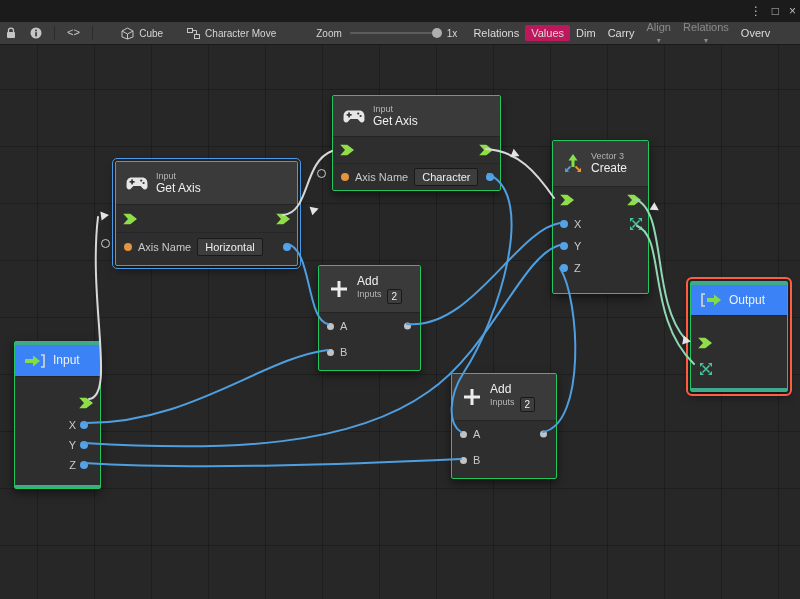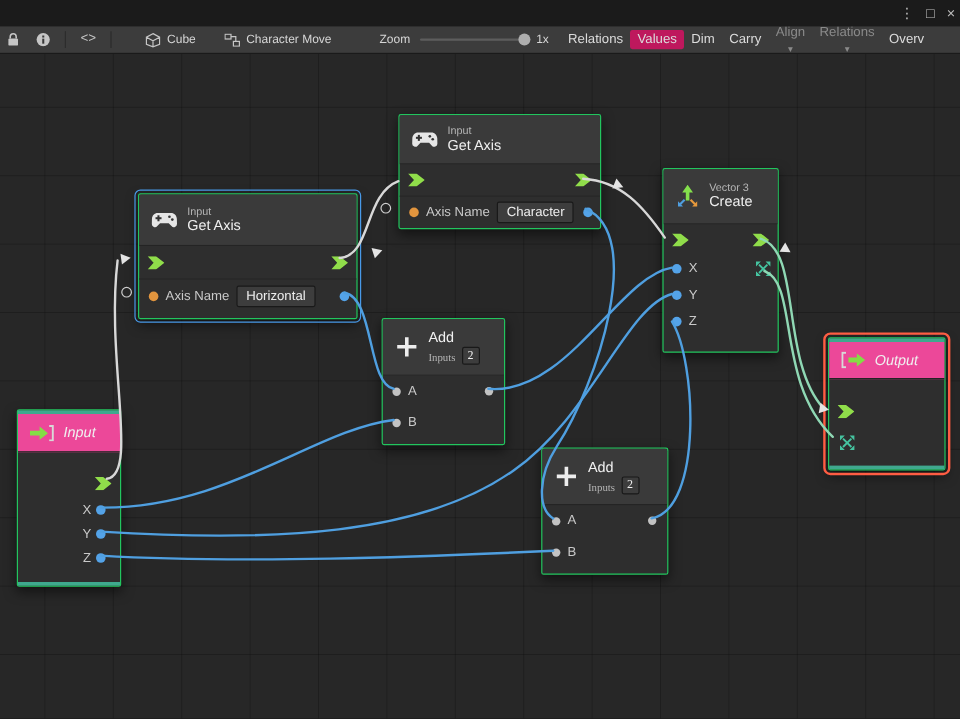--- a/index.html
+++ b/index.html
@@ -58,30 +58,30 @@
   #node-getaxis-horizontal .flowrow{height:27px;}
   #node-getaxis-horizontal .valrow{height:28px;}
   #node-getaxis-horizontal .npad{height:5px;}
 
   .addnode .nhdr{height:46px;}
   .addnode .portrow{height:26px;}
   .addnode .portrow.first{border-top:0;}
   .addnode .npad{height:5px;}
   #node-add1{left:318px;top:265px;width:101px;}
   #node-add2{left:451px;top:373px;width:104px;}
-  .inputs-line{display:flex;align-items:flex-end;font-family:Liberation Serif, serif;}
+  .inputs-line{display:flex;align-items:flex-start;}
 
   #node-create{left:552px;top:140px;width:95px;}
   #node-create .nhdr{height:45px;}
   #node-create .flowrow{height:26px;}
   #node-create .vrow{height:22px;padding-left:7px;}
   #node-create .npad{height:14px;}
 
   .cap{height:3px;background:#3fa98e;}
-  .io .nhdr{background:#ec4899;font-style:italic;}
+  .io .nhdr{background:#3b82f6;}
   #node-input{left:14px;top:341px;width:85px;}
   #node-input .nhdr{height:31px;border-radius:0;}
   #node-input .flowout{height:24px;margin-top:14px;}
   #node-input .iorow{height:20px;justify-content:flex-end;padding-right:24px;}
   #node-input .iorow .plabel{margin:0;}
   #node-input .iorow .dot{right:12px;}
   #node-input .npad{height:10px;}
 
   #node-output{left:690px;top:281px;width:96px;outline:2px solid #ff5d43;outline-offset:2px;}
   #node-output .nhdr{height:30px;border-radius:0;}

